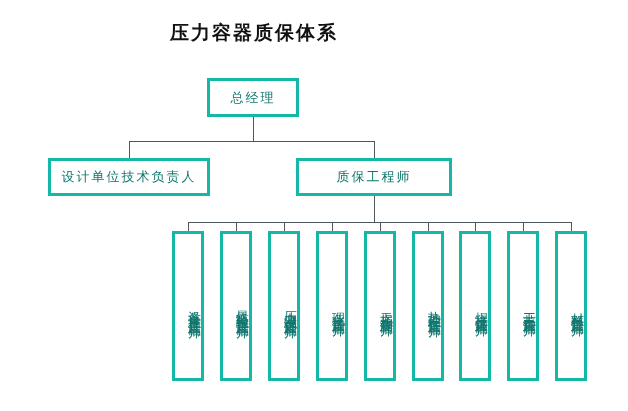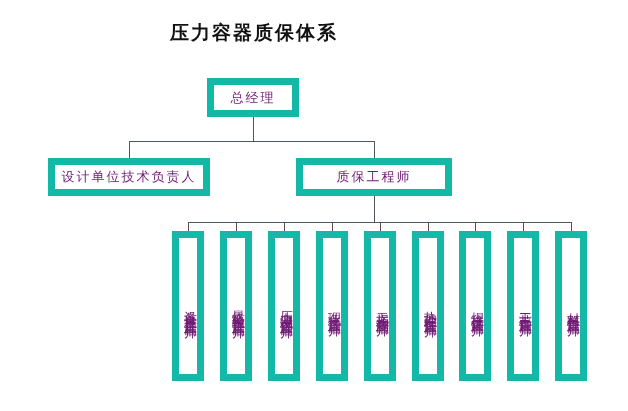--- a/index.html
+++ b/index.html
@@ -27,26 +27,26 @@
     text-align: center;
     font-size: 19px;
     font-weight: bold;
     letter-spacing: 2px;
     color: #111111;
     font-family: Liberation Mono, monospace;
   }
   .node {
     position: absolute;
     box-sizing: border-box;
-    border: 7px solid #14b8a6;
+    border: 3px solid #14b8a6;
     background: #ffffff;
     display: flex;
     align-items: center;
     justify-content: center;
-    color: #701a75;
+    color: #0f766e;
     font-family: "DejaVu Serif", "Liberation Serif", serif;
   }
   .node-h {
     font-size: 13px;
     letter-spacing: 2px;
     white-space: nowrap;
   }
   .node-v {
     writing-mode: vertical-rl;
     text-orientation: upright;

